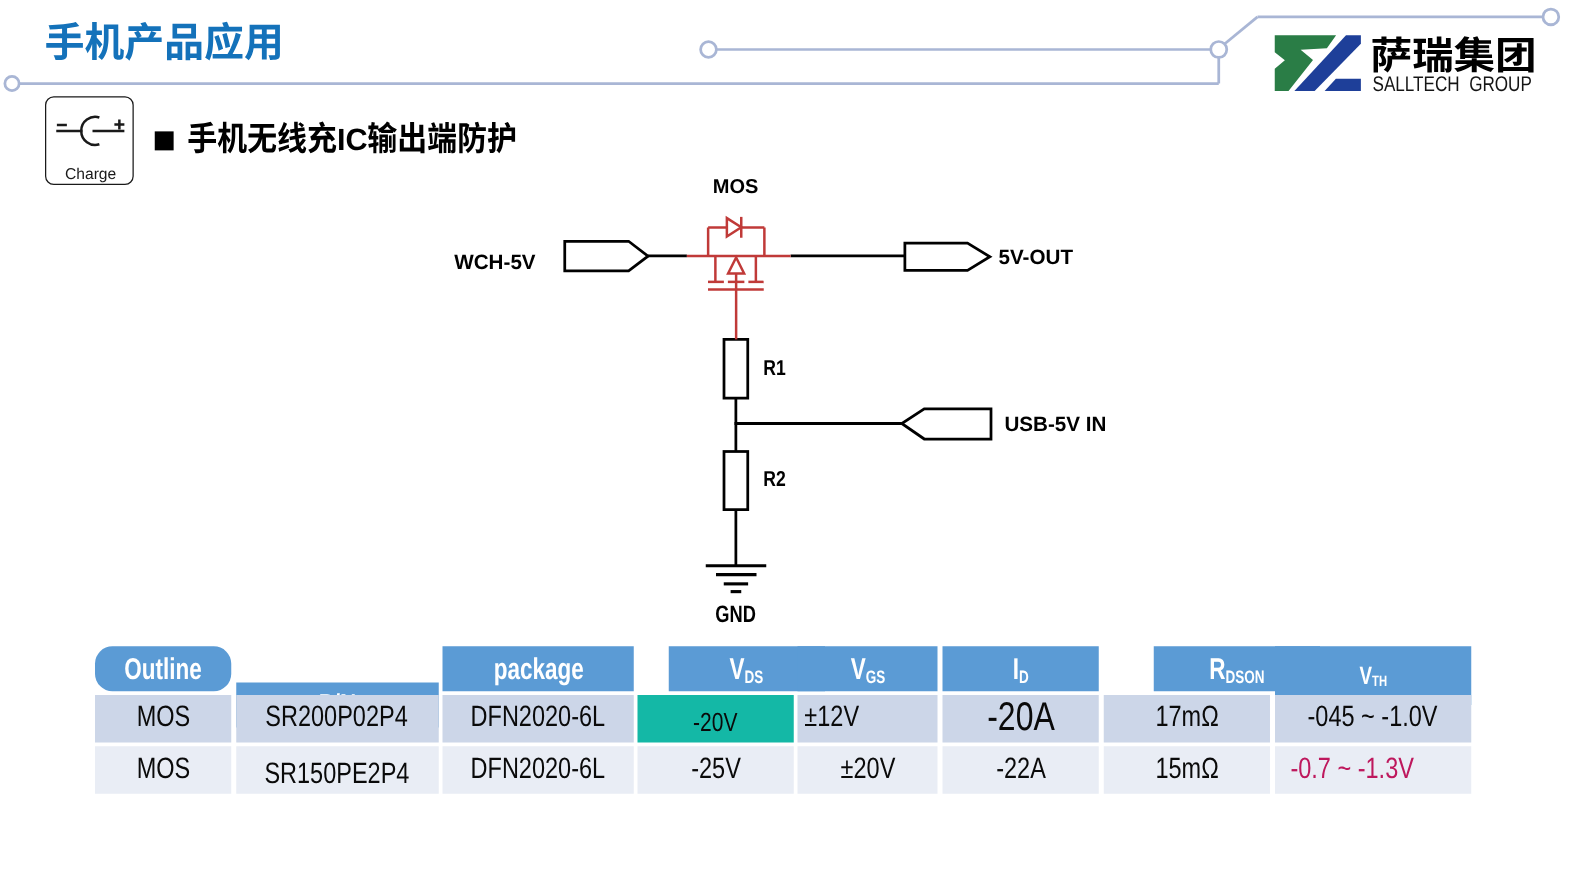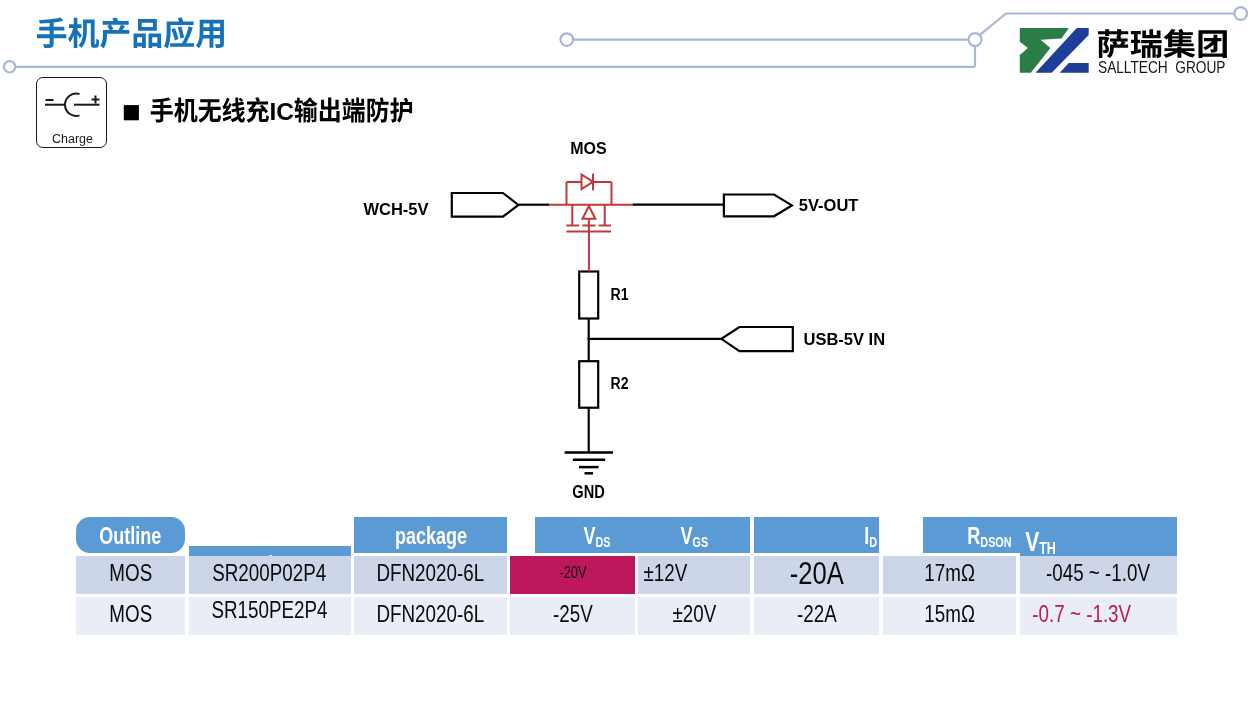--- a/index.html
+++ b/index.html
@@ -117,57 +117,57 @@
   </div>
 <div class="abs" style="left:353.9px;top:517.3px;width:153.3px;height:35.8px;background:#5b9bd5;color:#ffffff;font-size:24px;font-weight:bold;display:flex;align-items:center;justify-content:center;box-sizing:border-box;padding-top:1.5px;">
     <span style="display:inline-block;transform:scaleX(0.75);white-space:nowrap;">package</span>
   </div>
 <div class="abs" style="left:535px;top:517.3px;width:124.5px;height:35.8px;background:#5b9bd5;color:#ffffff;font-size:24px;font-weight:bold;display:flex;align-items:center;justify-content:center;box-sizing:border-box;padding-top:1.5px;">
     <span style="display:inline-block;transform:scaleX(0.75);white-space:nowrap;">V<span style="font-size:0.60em;position:relative;top:0.20em;letter-spacing:0;">DS</span></span>
   </div>
 <div class="abs" style="left:638.1px;top:517.3px;width:112.3px;height:35.8px;background:#5b9bd5;color:#ffffff;font-size:24px;font-weight:bold;display:flex;align-items:center;justify-content:center;box-sizing:border-box;padding-top:1.5px;">
     <span style="display:inline-block;transform:scaleX(0.75);white-space:nowrap;">V<span style="font-size:0.60em;position:relative;top:0.20em;letter-spacing:0;">GS</span></span>
   </div>
-<div class="abs" style="left:753.6px;top:517.3px;width:125.8px;height:35.8px;background:#5b9bd5;color:#ffffff;font-size:24px;font-weight:bold;display:flex;align-items:center;justify-content:flex-end;box-sizing:border-box;padding-top:1.5px;">
+<div class="abs" style="left:753.6px;top:517.3px;width:125.8px;height:35.8px;background:#5b9bd5;color:#ffffff;font-size:24px;font-weight:bold;display:flex;align-items:center;justify-content:center;box-sizing:border-box;padding-top:1.5px;">
     <span style="display:inline-block;transform:scaleX(0.75);white-space:nowrap;">I<span style="font-size:0.60em;position:relative;top:0.20em;letter-spacing:0;">D</span></span>
   </div>
 <div class="abs" style="left:882.6px;top:517.3px;width:133.8px;height:35.8px;background:#5b9bd5;color:#ffffff;font-size:24px;font-weight:bold;display:flex;align-items:center;justify-content:center;box-sizing:border-box;padding-top:1.5px;margin-left:40px;">
     <span style="display:inline-block;transform:scaleX(0.75);white-space:nowrap;">R<span style="font-size:0.60em;position:relative;top:0.20em;letter-spacing:0;">DSON</span></span>
   </div>
-<div class="abs" style="left:1019.6px;top:517.3px;width:157.2px;height:47px;background:#5b9bd5;color:#ffffff;font-size:28px;font-weight:bold;display:flex;align-items:center;box-sizing:border-box;padding-top:1.5px;">
+<div class="abs" style="left:1019.6px;top:517.3px;width:157.2px;height:47px;background:#5b9bd5;color:#ffffff;font-size:20px;font-weight:bold;display:flex;align-items:center;justify-content:center;box-sizing:border-box;padding-top:1.5px;">
     <span style="display:inline-block;transform:scaleX(0.75);white-space:nowrap;">V<span style="font-size:0.60em;position:relative;top:0.20em;letter-spacing:0;">TH</span></span>
   </div>
 <div class="abs" style="left:76.0px;top:556.3px;width:109.4px;height:37.3px;background:#ccd6e8;color:#0a0a0a;font-size:23.5px;display:flex;align-items:center;justify-content:center;box-sizing:border-box;padding-bottom:3px;">
     <span style="display:inline-block;transform:scaleX(0.8);white-space:nowrap;">MOS</span>
   </div>
 <div class="abs" style="left:188.6px;top:556.3px;width:162.1px;height:37.3px;background:#ccd6e8;color:#0a0a0a;font-size:23.5px;display:flex;align-items:center;justify-content:center;box-sizing:border-box;padding-bottom:3px;">
     <span style="display:inline-block;transform:scaleX(0.8);white-space:nowrap;">SR200P02P4</span>
   </div>
 <div class="abs" style="left:353.9px;top:556.3px;width:153.3px;height:37.3px;background:#ccd6e8;color:#0a0a0a;font-size:23.5px;display:flex;align-items:center;justify-content:center;box-sizing:border-box;padding-bottom:3px;">
     <span style="display:inline-block;transform:scaleX(0.8);white-space:nowrap;">DFN2020-6L</span>
   </div>
-<div class="abs" style="left:510.4px;top:556.3px;width:124.5px;height:37.3px;background:#be185d;color:#0a0a0a;font-size:16px;display:flex;align-items:center;justify-content:center;box-sizing:border-box;padding-bottom:3px;">
+<div class="abs" style="left:510.4px;top:556.3px;width:124.5px;height:37.3px;background:#14b8a6;color:#0a0a0a;font-size:21px;display:flex;align-items:flex-end;justify-content:center;box-sizing:border-box;padding-bottom:3px;">
     <span style="display:inline-block;transform:scaleX(0.8);white-space:nowrap;">-20V</span>
   </div>
 <div class="abs" style="left:638.1px;top:556.3px;width:112.3px;height:37.3px;background:#ccd6e8;color:#0a0a0a;font-size:23.5px;display:flex;align-items:center;justify-content:flex-start;box-sizing:border-box;padding-bottom:3px;">
     <span style="display:inline-block;transform:scaleX(0.8);white-space:nowrap;">±12V</span>
   </div>
 <div class="abs" style="left:753.6px;top:556.3px;width:125.8px;height:37.3px;background:#ccd6e8;color:#0a0a0a;font-size:32px;display:flex;align-items:center;justify-content:center;box-sizing:border-box;padding-bottom:3px;">
     <span style="display:inline-block;transform:scaleX(0.8);white-space:nowrap;">-20A</span>
   </div>
 <div class="abs" style="left:882.6px;top:556.3px;width:133.8px;height:37.3px;background:#ccd6e8;color:#0a0a0a;font-size:23.5px;display:flex;align-items:center;justify-content:center;box-sizing:border-box;padding-bottom:3px;">
     <span style="display:inline-block;transform:scaleX(0.8);white-space:nowrap;">17mΩ</span>
   </div>
 <div class="abs" style="left:1019.6px;top:556.3px;width:157.2px;height:37.3px;background:#ccd6e8;color:#0a0a0a;font-size:23.5px;display:flex;align-items:center;justify-content:center;box-sizing:border-box;padding-bottom:3px;">
     <span style="display:inline-block;transform:scaleX(0.8);white-space:nowrap;">-045 ~ -1.0V</span>
   </div>
 <div class="abs" style="left:76.0px;top:596.8px;width:109.4px;height:38.0px;background:#e9edf5;color:#0a0a0a;font-size:23.5px;display:flex;align-items:center;justify-content:center;box-sizing:border-box;padding-bottom:3px;">
     <span style="display:inline-block;transform:scaleX(0.8);white-space:nowrap;">MOS</span>
   </div>
-<div class="abs" style="left:188.6px;top:596.8px;width:162.1px;height:38.0px;background:#e9edf5;color:#0a0a0a;font-size:23.5px;display:flex;align-items:flex-start;justify-content:center;box-sizing:border-box;padding-bottom:3px;">
+<div class="abs" style="left:188.6px;top:596.8px;width:162.1px;height:38.0px;background:#e9edf5;color:#0a0a0a;font-size:23.5px;display:flex;align-items:flex-end;justify-content:center;box-sizing:border-box;padding-bottom:3px;">
     <span style="display:inline-block;transform:scaleX(0.8);white-space:nowrap;">SR150PE2P4</span>
   </div>
 <div class="abs" style="left:353.9px;top:596.8px;width:153.3px;height:38.0px;background:#e9edf5;color:#0a0a0a;font-size:23.5px;display:flex;align-items:center;justify-content:center;box-sizing:border-box;padding-bottom:3px;">
     <span style="display:inline-block;transform:scaleX(0.8);white-space:nowrap;">DFN2020-6L</span>
   </div>
 <div class="abs" style="left:510.4px;top:596.8px;width:124.5px;height:38.0px;background:#e9edf5;color:#0a0a0a;font-size:23.5px;display:flex;align-items:center;justify-content:center;box-sizing:border-box;padding-bottom:3px;">
     <span style="display:inline-block;transform:scaleX(0.8);white-space:nowrap;">-25V</span>
   </div>
 <div class="abs" style="left:638.1px;top:596.8px;width:112.3px;height:38.0px;background:#e9edf5;color:#0a0a0a;font-size:23.5px;display:flex;align-items:center;justify-content:center;box-sizing:border-box;padding-bottom:3px;">
     <span style="display:inline-block;transform:scaleX(0.8);white-space:nowrap;">±20V</span>

